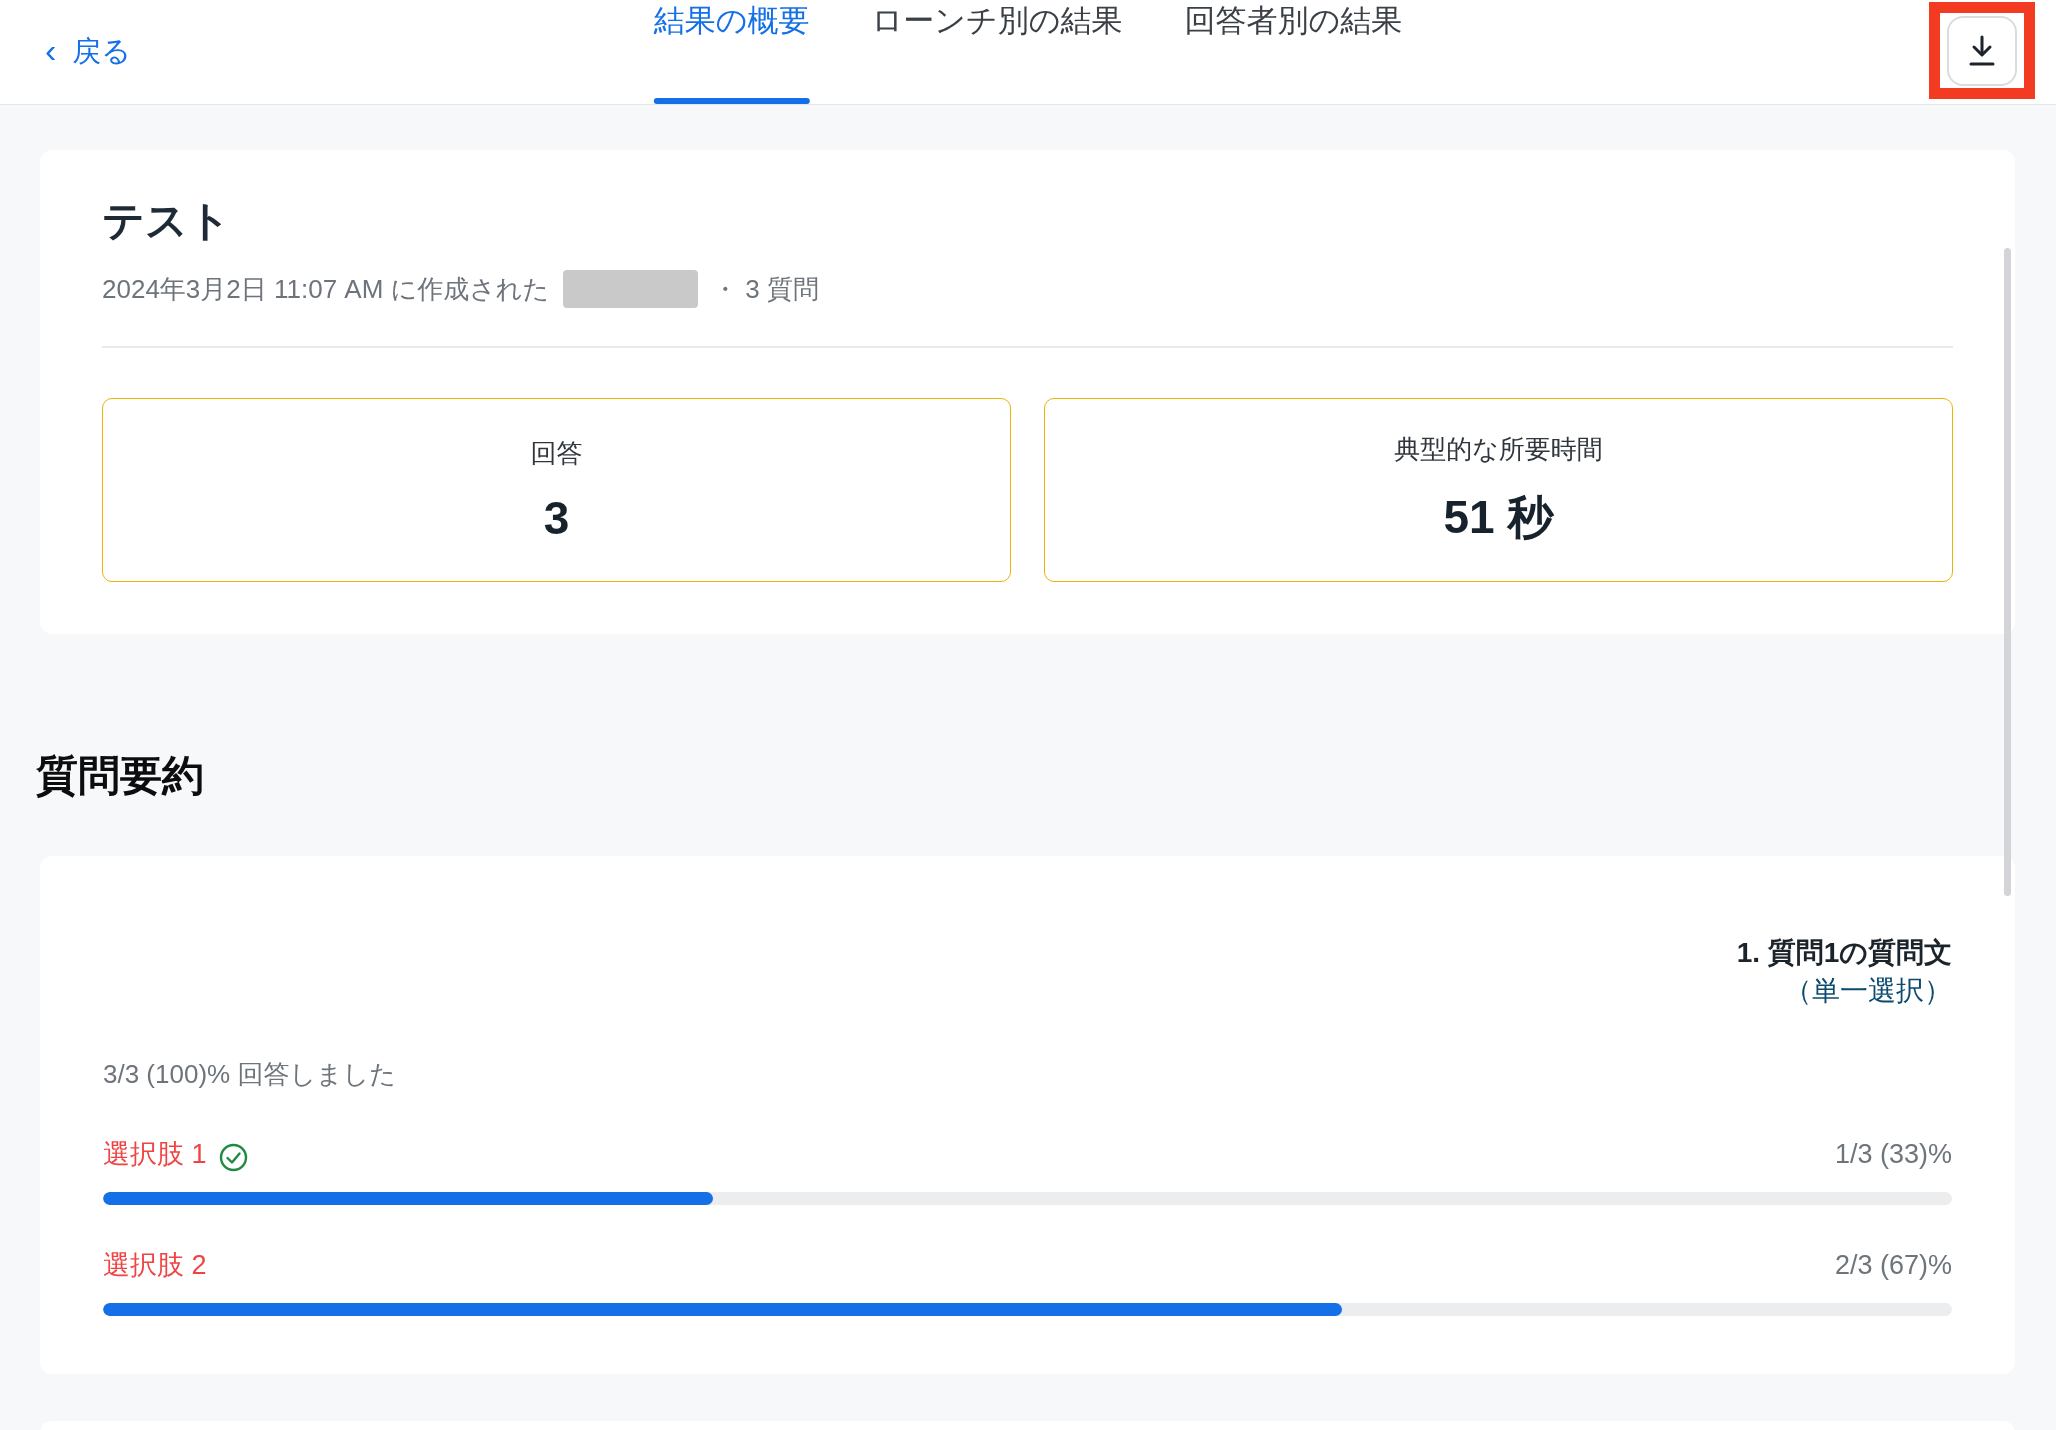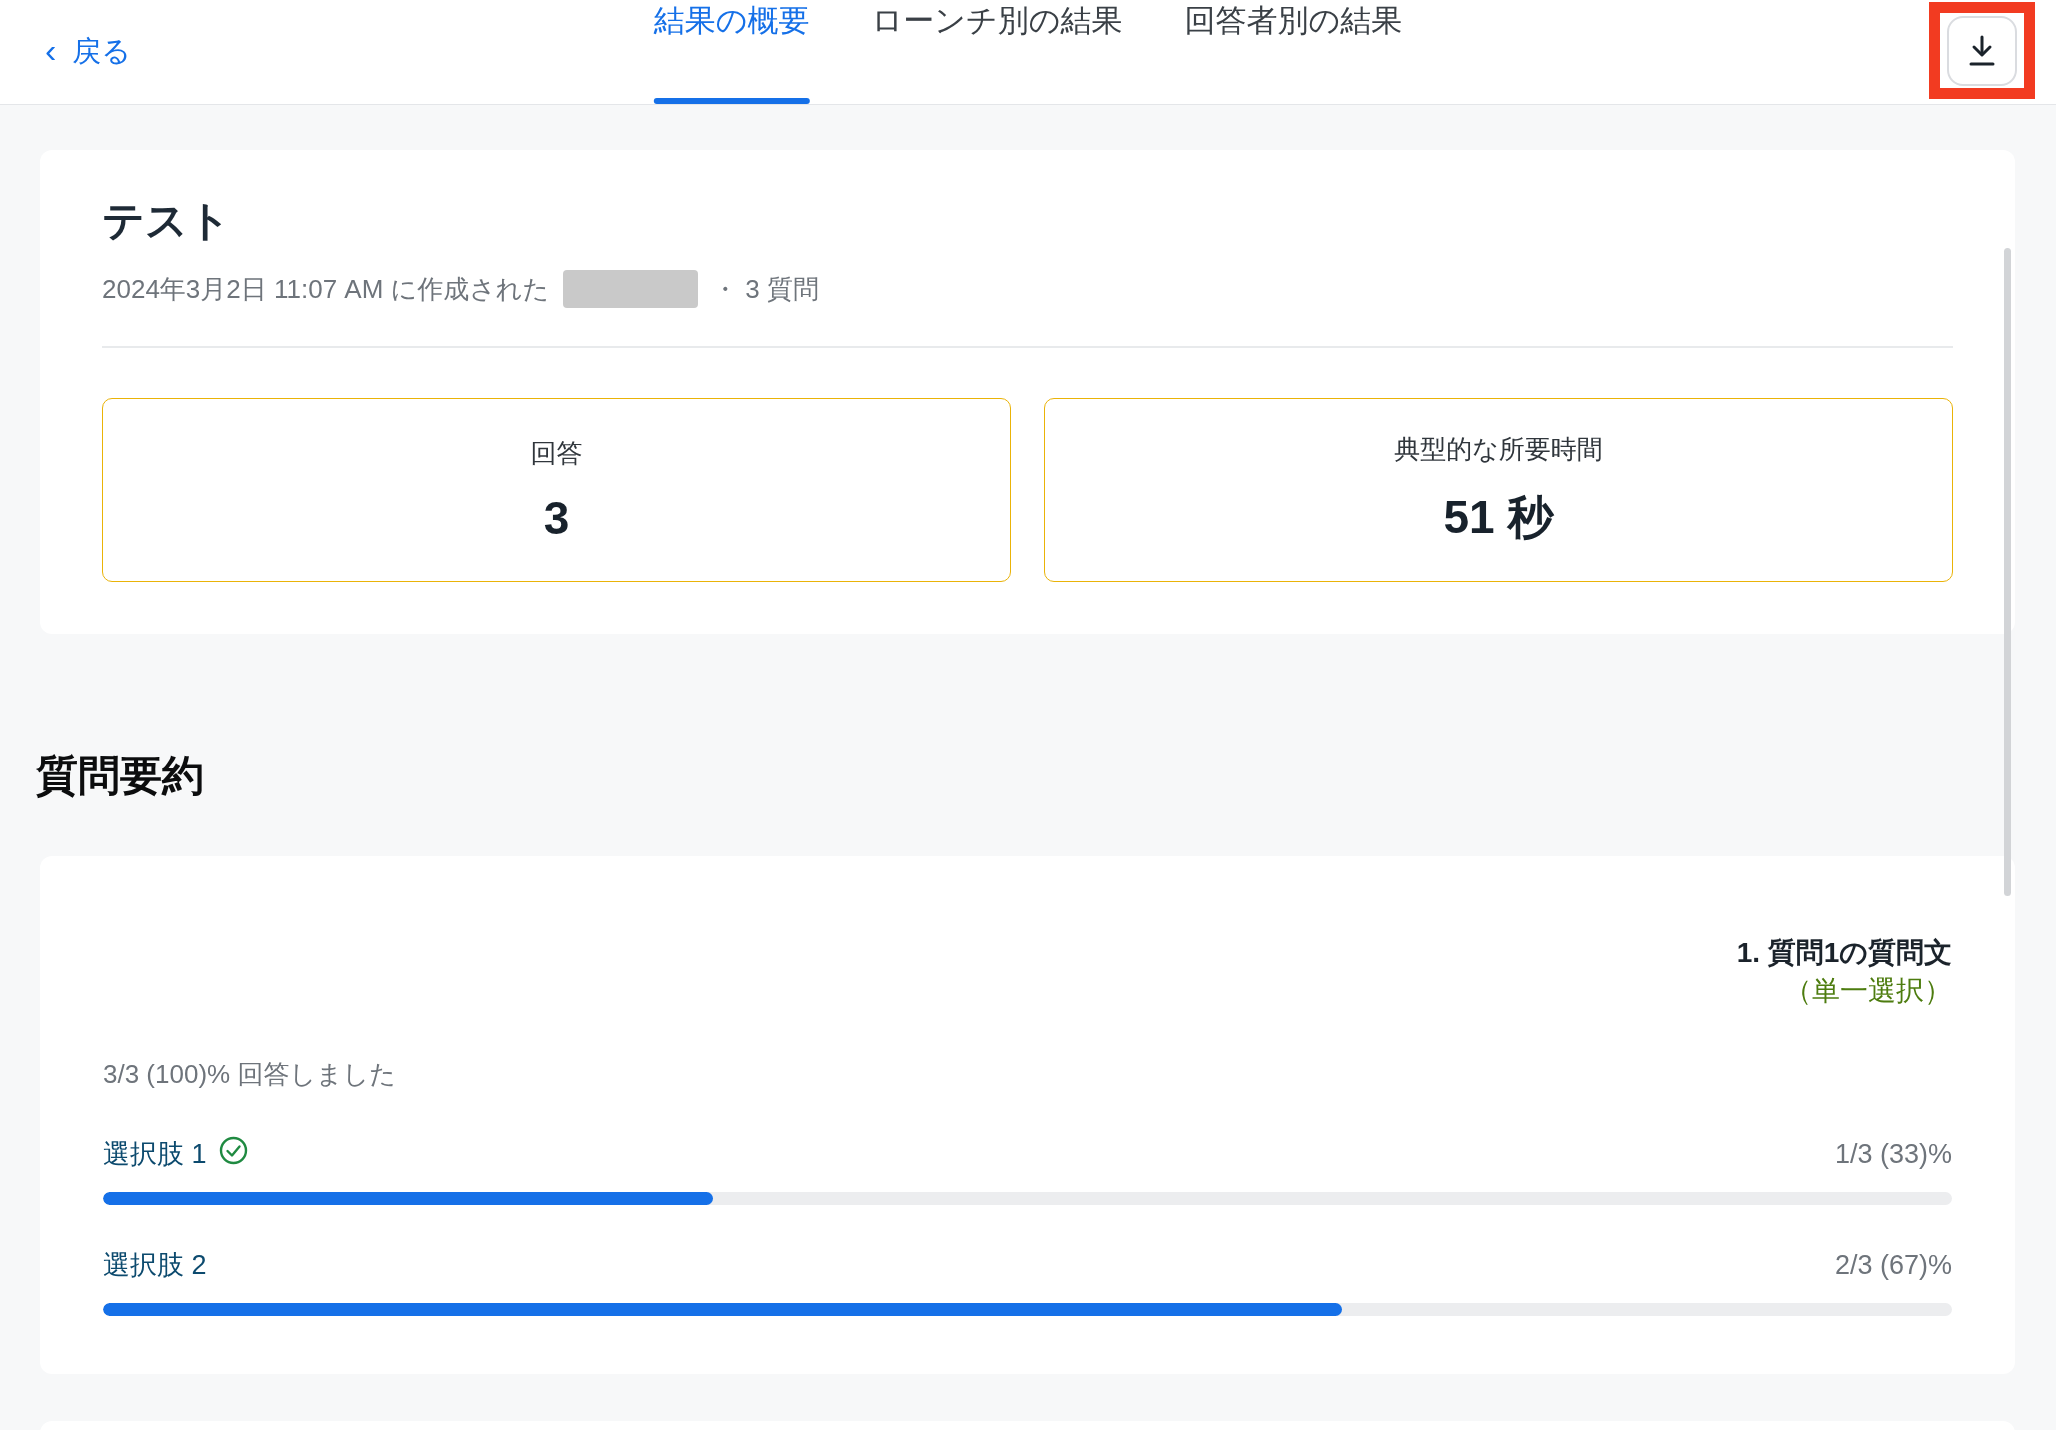--- a/index.html
+++ b/index.html
@@ -143,30 +143,30 @@
     margin: 114px 0 0 36px;
     font-size: 42px;
     font-weight: bold;
     color: #0C0D0E;
   }
 
   .question-card { margin-top: 52px; padding: 78px 63px 58px 63px; }
   .question-card.partial { margin-top: 47px; height: 320px; padding-bottom: 0; }
   .question-title-row { display: flex; align-items: flex-end; font-size: 28px; flex-direction: column; }
   .question-title { font-weight: bold; color: #1B232B; }
-  .question-type { margin-left: 26px; color: #4d7c0f; font-weight: normal; }
+  .question-type { margin-left: 26px; color: #0c4a6e; font-weight: normal; }
   .answered-line { margin-top: 47px; font-size: 26px; color: #6E747B; }
 
   .choice-row { margin-top: 44px; display: flex; align-items: center; justify-content: space-between; }
   .choice-row.second { margin-top: 42px; }
   .choice-label {
     font-size: 27px;
-    color: #0c4a6e;
-    display: flex;
-    align-items: flex-start;
+    color: #ef4444;
+    display: flex;
+    align-items: flex-end;
     gap: 12px;
   }
   .choice-value { font-size: 27px; color: #6E747B; }
   .bar-track {
     margin-top: 20px;
     height: 13px;
     border-radius: 7px;
     background: #ECEDEF;
     overflow: hidden;
   }

